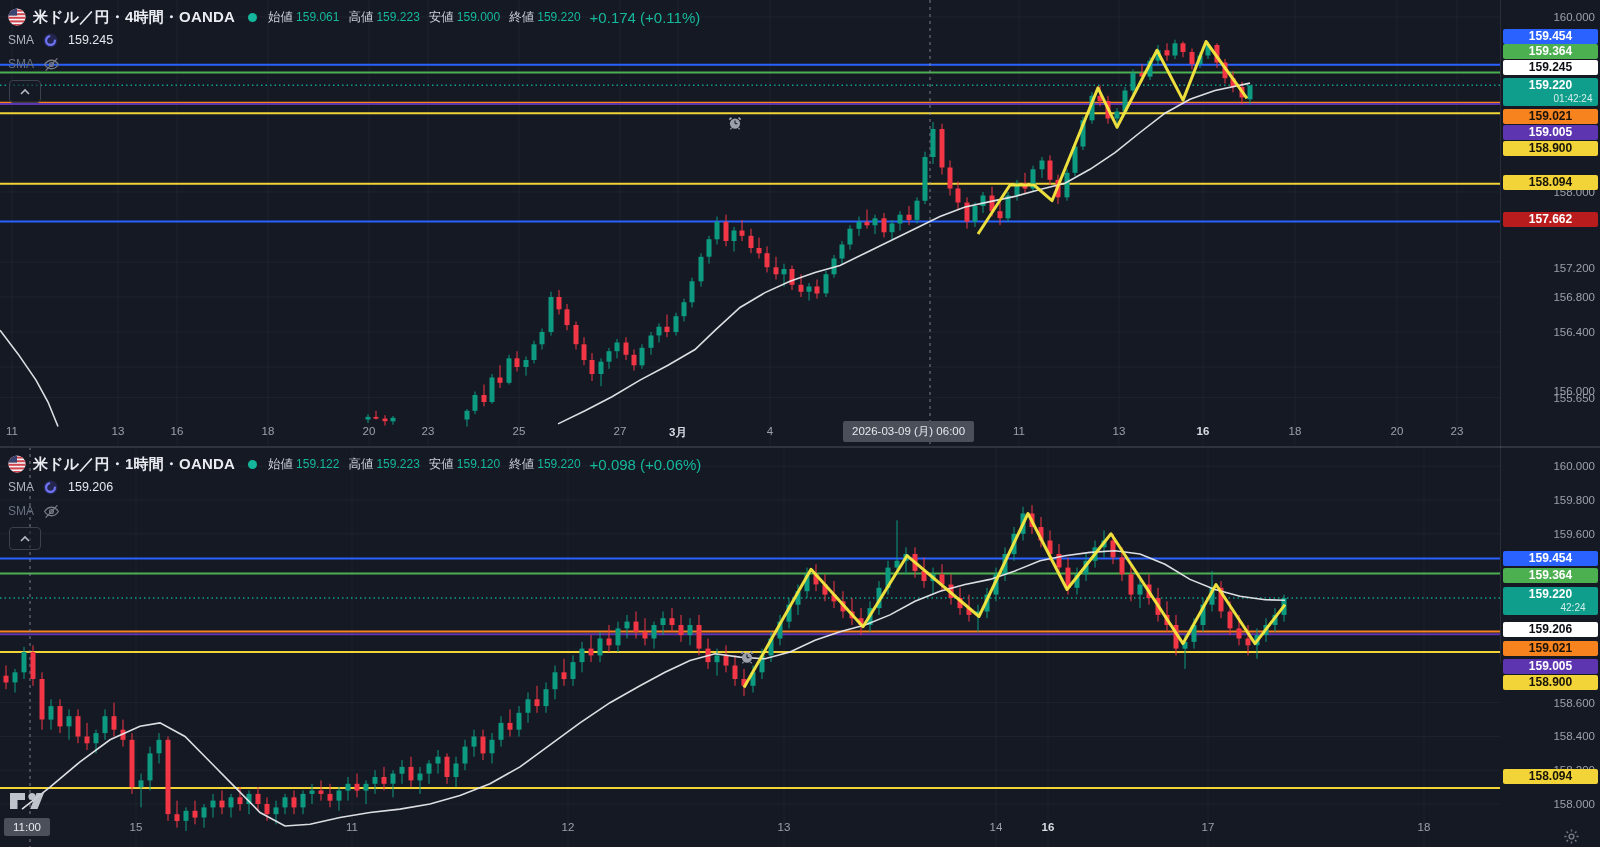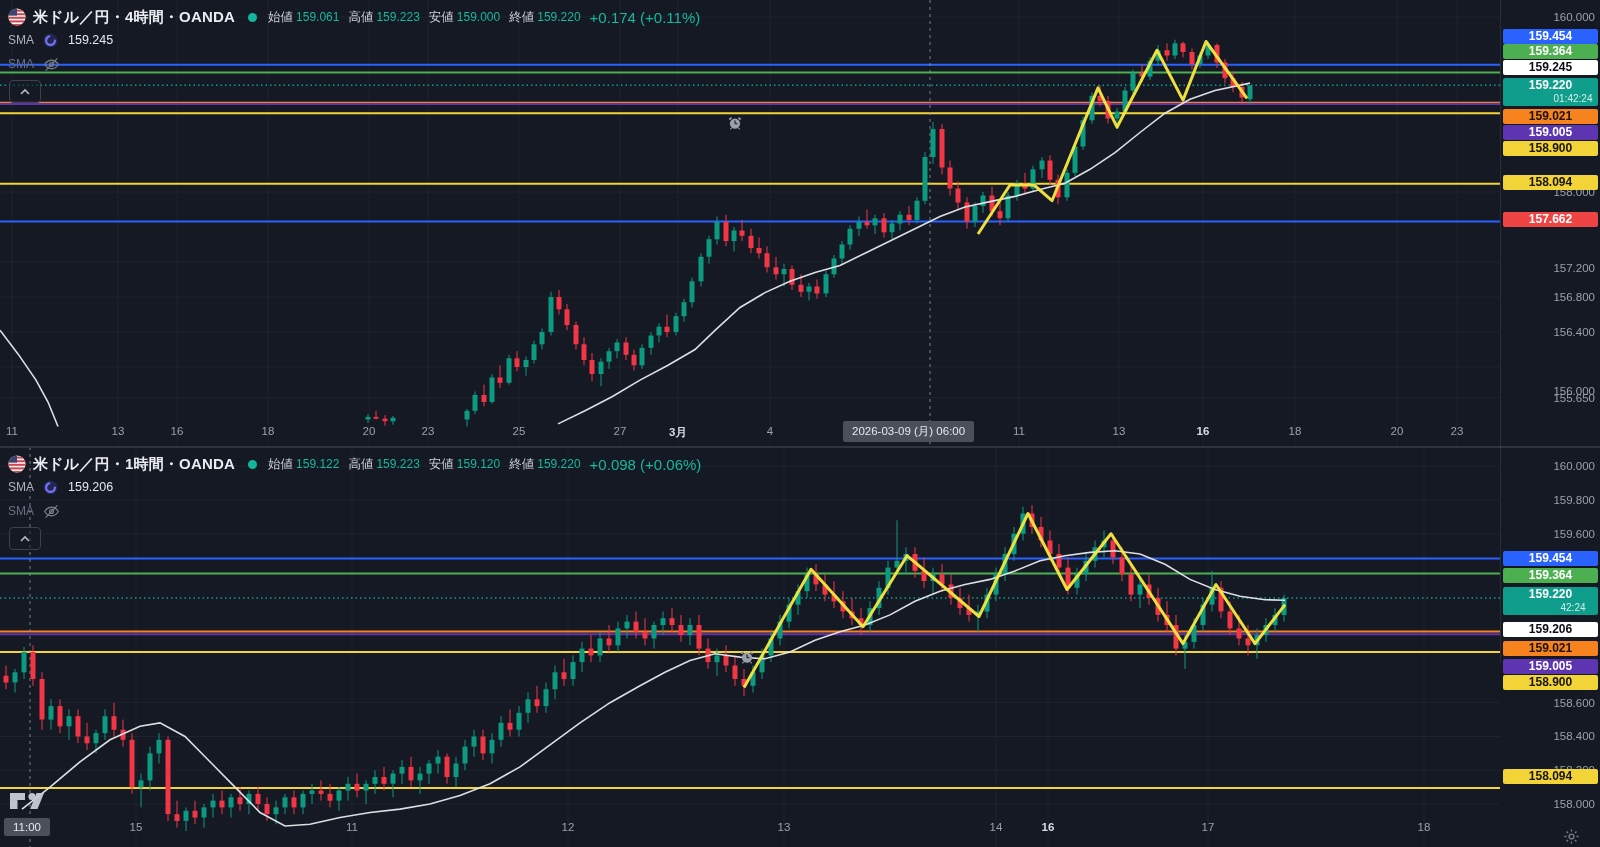--- a/index.html
+++ b/index.html
@@ -785,21 +785,21 @@
       </div>
       <div class="chip" style="height: 15px; top: 124.5px; background: rgb(94, 53, 177); color: rgb(255, 255, 255);">
         <span>159.005</span>
       </div>
       <div class="chip" style="height: 15px; top: 140.5px; background: rgb(242, 212, 56); color: rgb(23, 20, 10);">
         <span>158.900</span>
       </div>
       <div class="chip" style="height: 15px; top: 174.5px; background: rgb(242, 212, 56); color: rgb(23, 20, 10);">
         <span>158.094</span>
       </div>
-      <div class="chip" style="height: 15px; top: 211.5px; background: #ef4444; color: rgb(255, 255, 255);">
+      <div class="chip" style="height: 15px; top: 211.5px; background: #b91c1c; color: rgb(255, 255, 255);">
         <span>157.662</span>
       </div>
       <div class="ptick" style="top: 466.22px;">160.000</div>
       <div class="ptick" style="top: 500px;">159.800</div>
       <div class="ptick" style="top: 533.78px;">159.600</div>
       <div class="ptick" style="top: 702.68px;">158.600</div>
       <div class="ptick" style="top: 736.46px;">158.400</div>
       <div class="ptick" style="top: 770.24px;">158.200</div>
       <div class="ptick" style="top: 804.02px;">158.000</div>
       <div class="chip" style="height: 15px; top: 550.5px; background: rgb(41, 98, 255); color: rgb(255, 255, 255);">

